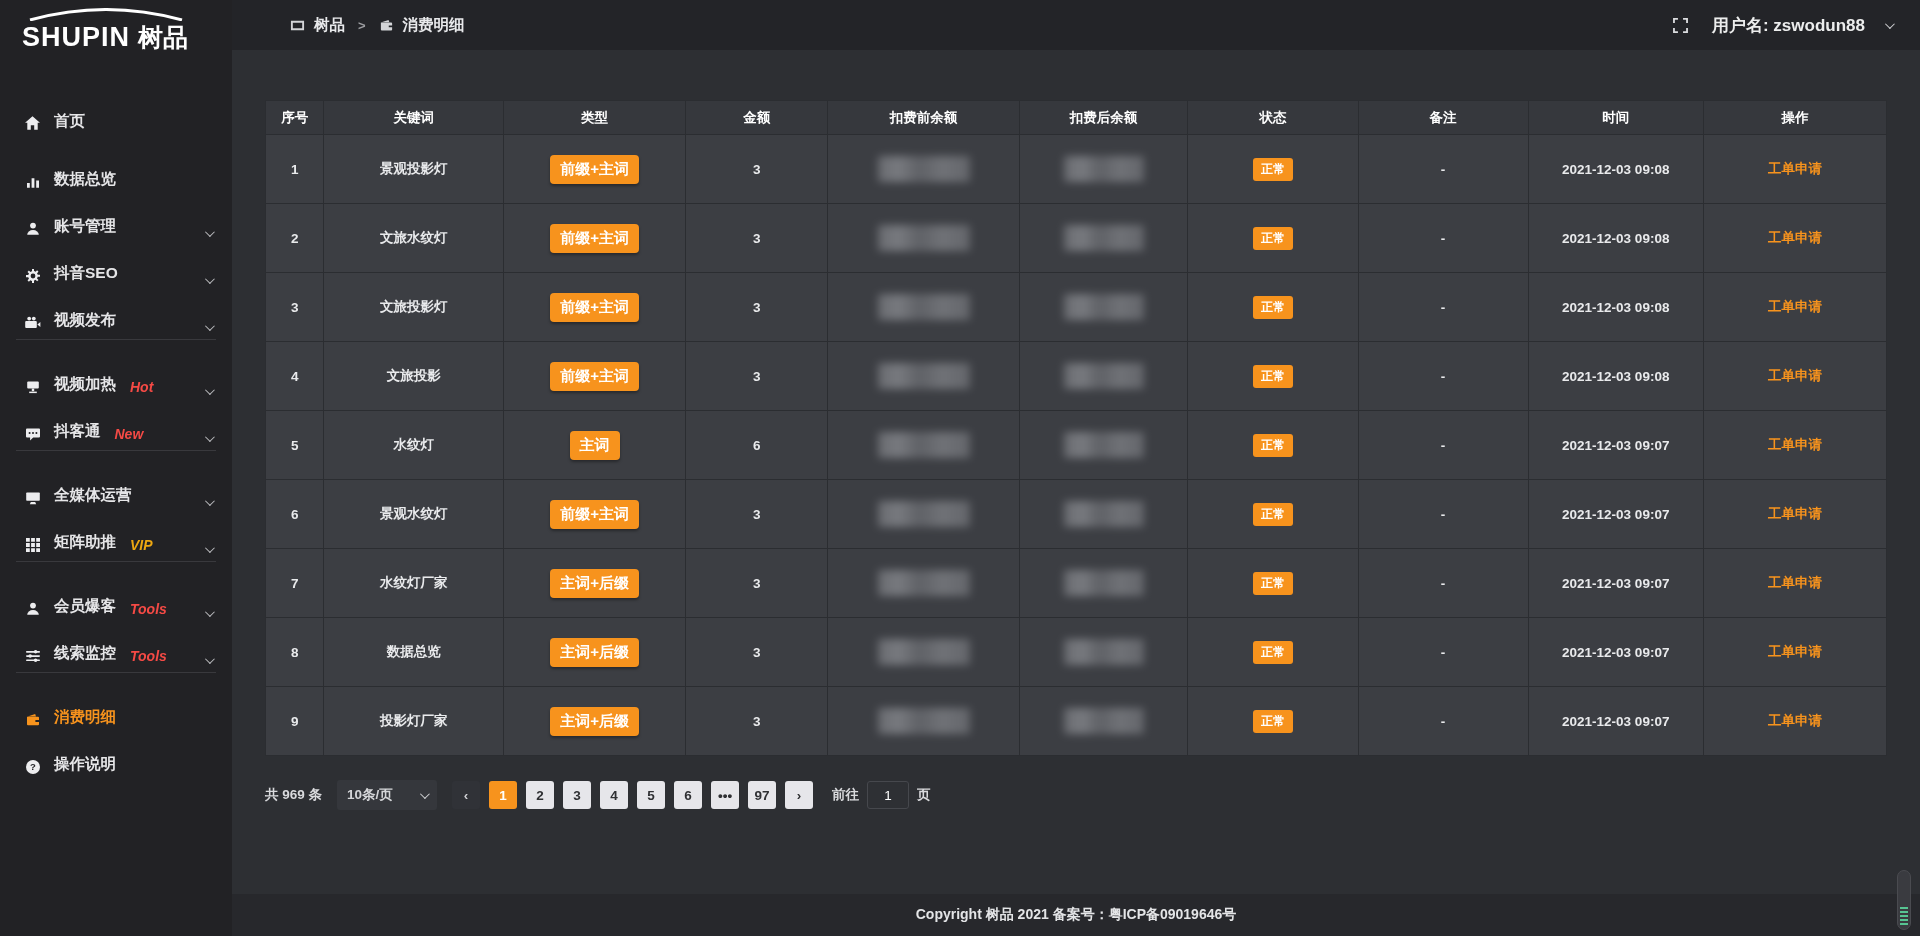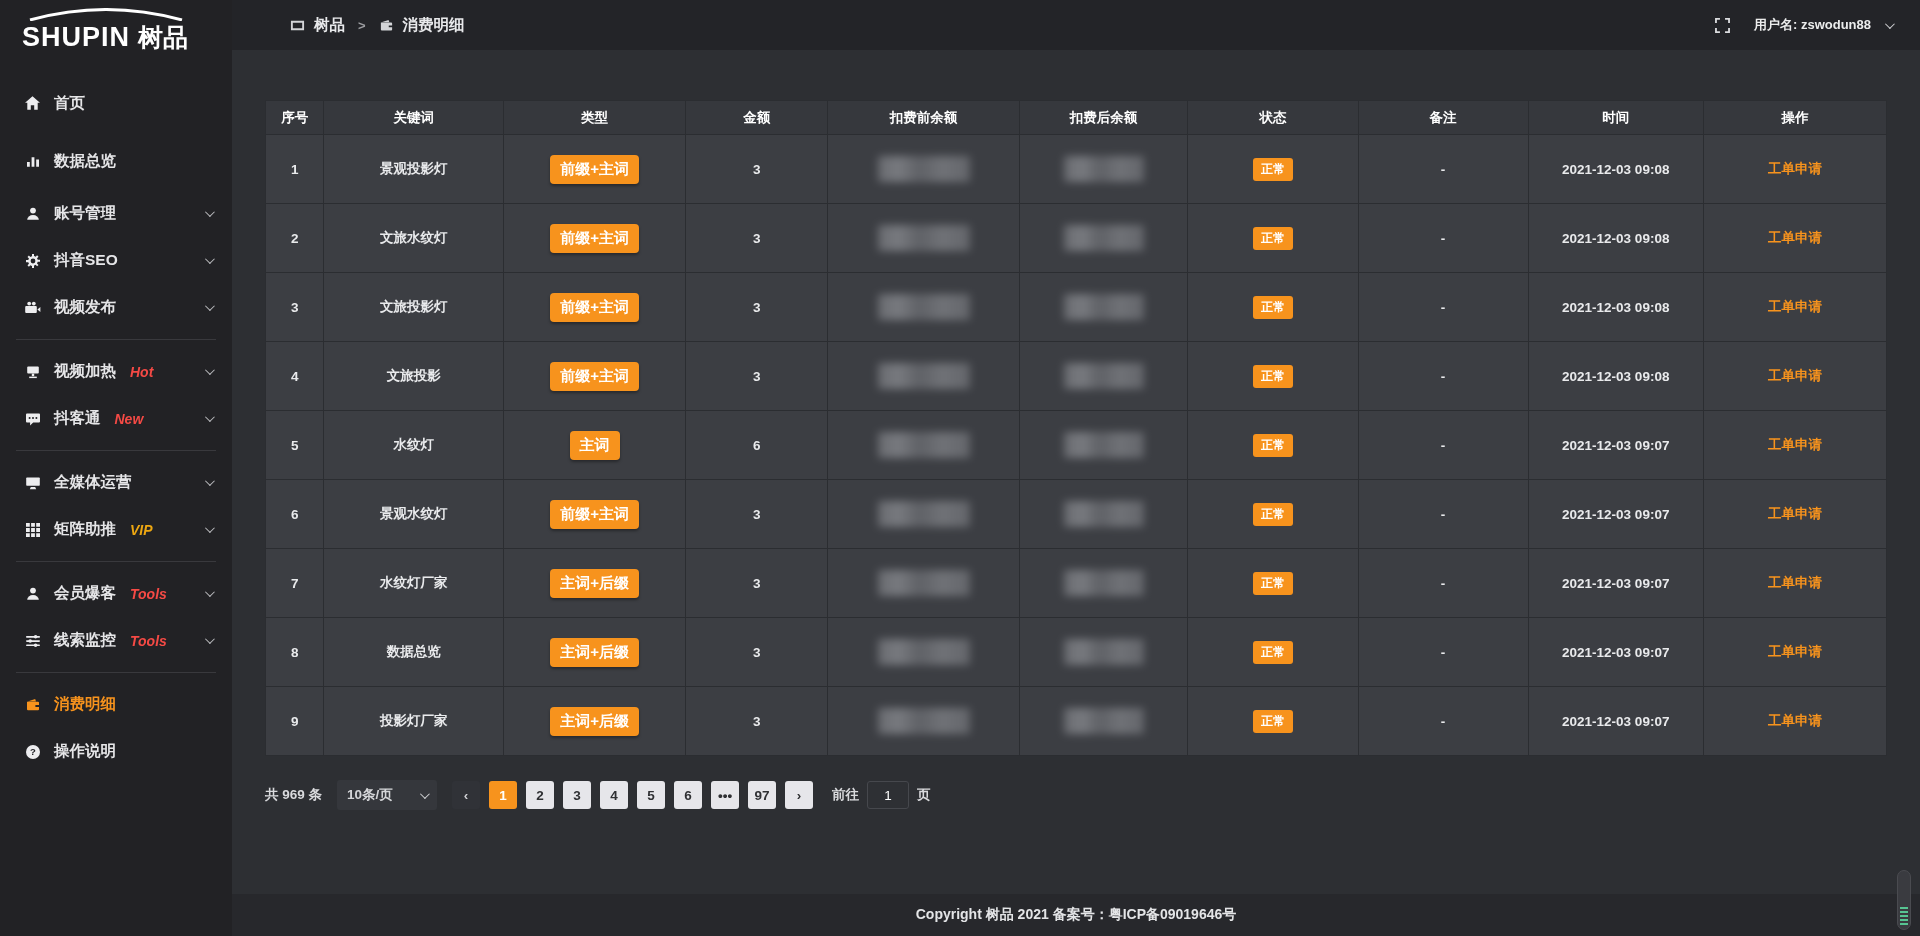--- a/index.html
+++ b/index.html
@@ -7,40 +7,40 @@
   .app { display:flex; width:1920px; height:936px; }
 
   
   .sidebar { width:232px; height:936px; background:#222225; flex-shrink:0; display:flex; flex-direction:column; }
   .logo { padding:8px 0 10px 22px; color:#fff; }
   .logo-arc { display:block; margin-left:4px; }
   .logo-line { display:flex; align-items:baseline; gap:8px; }
   .logo-en { font-size:27px; font-weight:800; letter-spacing:1px; color:#fff; }
   .logo-cn { font-size:25px; font-weight:800; color:#fff; }
   .menu { margin-top:10px; }
-  .side-item { display:flex; align-items:center; height:47px; padding:0 20px 0 24px; color:#e6e6e8; font-size:15.5px; cursor:pointer; }
+  .side-item { display:flex; align-items:flex-end; height:47px; padding:0 20px 0 24px; color:#e6e6e8; font-size:15.5px; cursor:pointer; }
   .side-item.tall { height:58px; }
   .si-icon { width:17px; height:17px; margin-right:13px; display:flex; align-items:center; justify-content:center; color:#ededef; flex-shrink:0; }
   .side-item.active, .side-item.active .si-icon { color:#f7931d; }
   .si-label { font-weight:600; }
   .si-tag { font-size:14px; font-style:italic; font-weight:700; margin-left:14px; }
   .chev { width:7px; height:7px; border-right:1.7px solid #b9babd; border-bottom:1.7px solid #b9babd; transform:rotate(45deg) translateY(-2px); margin-left:auto; }
   .side-divider { height:1px; background:#39393d; margin:8px 16px; }
 
   
   .right-col { flex:1; display:flex; flex-direction:column; height:936px; background:#2d2f33; }
 
   
   .topbar { height:50px; background:#232428; display:flex; align-items:center; padding:0 28px 0 58px; flex-shrink:0; }
   .crumb { display:flex; align-items:center; gap:9px; color:#e8e9eb; font-size:15.5px; font-weight:600; }
   .crumb-icon { width:15px; height:15px; color:#d4d5d8; display:flex; align-items:center; }
   .crumb-sep { color:#9c9da1; font-size:13px; font-weight:700; margin:0 4px; }
   .topbar-right { margin-left:auto; display:flex; align-items:center; gap:22px; }
   .fs-btn { width:18px; height:18px; color:#dcdde0; cursor:pointer; display:flex; align-items:center; }
-  .user-box { display:flex; align-items:center; gap:14px; color:#eceded; font-size:13px; font-weight:600; cursor:pointer; }
+  .user-box { display:flex; align-items:center; gap:20px; color:#eceded; font-size:17px; font-weight:600; cursor:pointer; }
   .user-chev { width:7px; height:7px; border-right:1.6px solid #cfd0d3; border-bottom:1.6px solid #cfd0d3; transform:rotate(45deg) translateY(-2px); }
 
   
   .content { flex:1; padding:24px 33px 0 33px; position:relative; }
   .balance { color:#fff; font-size:15px; font-weight:700; margin:8px 0 0 2px; }
   .balance b { margin-left:6px; }
 
   table.data { width:100%; border-collapse:collapse; table-layout:fixed; margin-top:26px; }
   table.data th { background:#36383d; color:#fff; font-size:13.5px; font-weight:700; height:34px; border:1px solid #2b2d31; }
   table.data td { background:#3c3e43; color:#e9eaec; font-size:13.5px; text-align:center; height:69px; border:1px solid #2b2d31; font-weight:600; }

